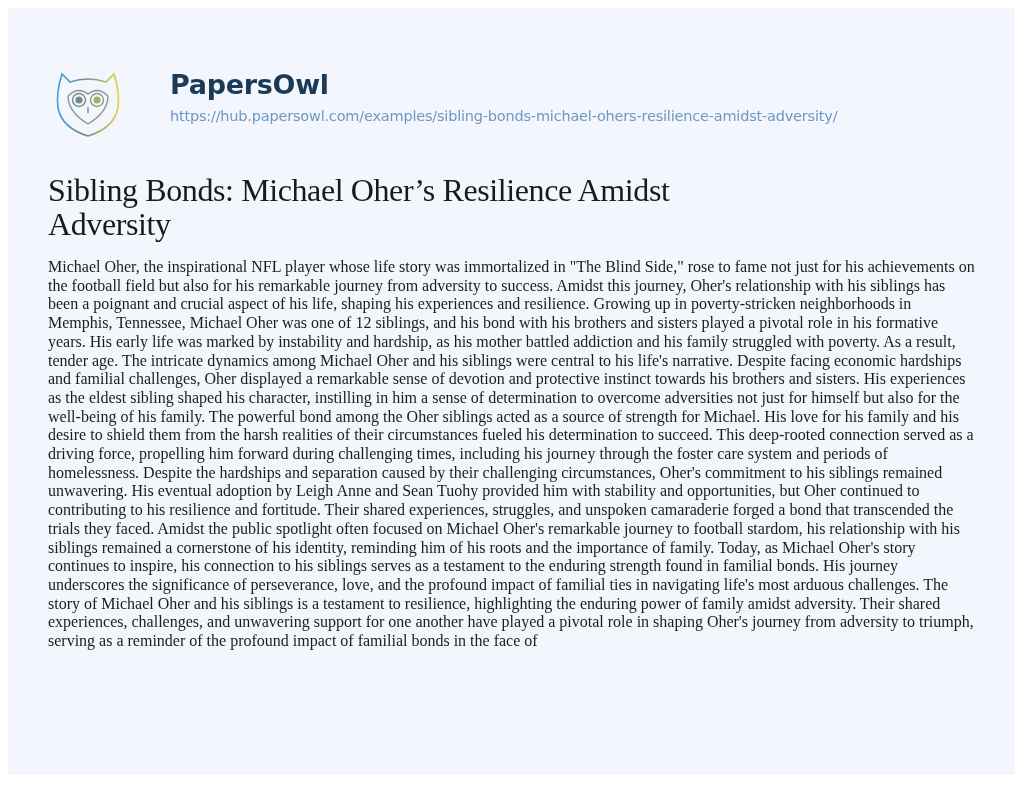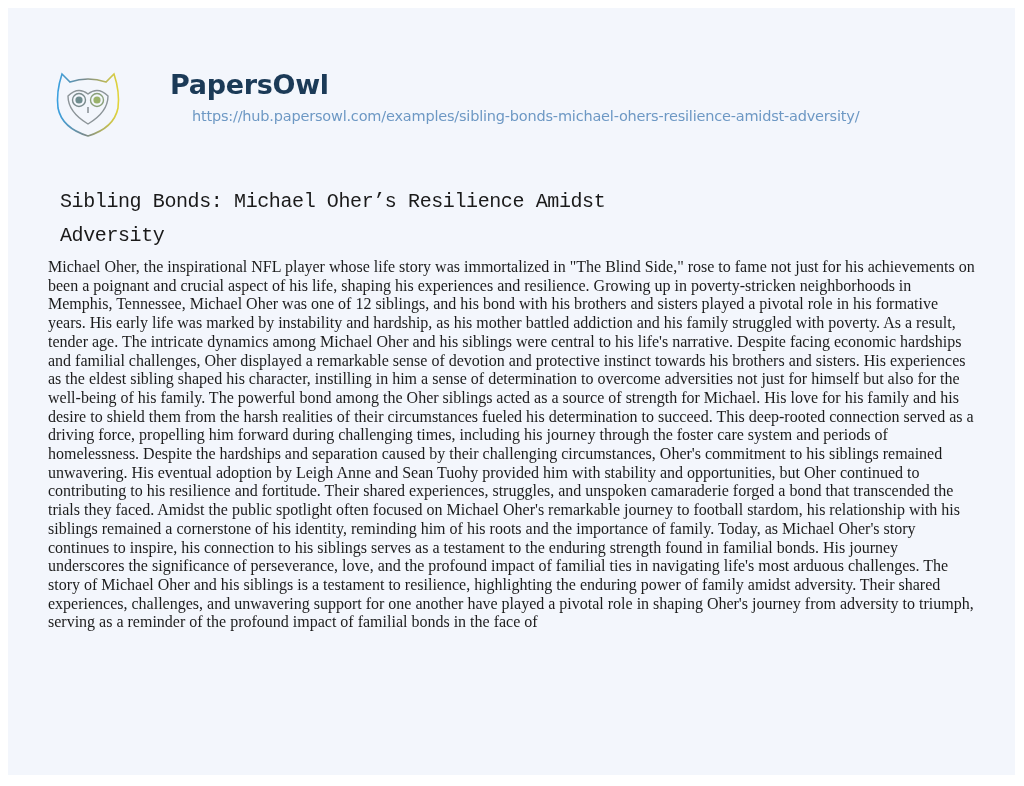--- a/index.html
+++ b/index.html
@@ -51,33 +51,32 @@
       letter-spacing: -0.3px;
       line-height: 34px;
     }
     .brand-url {
       font-family: "DejaVu Sans", sans-serif;
       font-size: 14.5px;
       color: #6d98c4;
       line-height: 20px;
       margin-top: 4px;
       letter-spacing: -0.2px;
-      margin-left: 22px;
     }
     .title {
       position: absolute;
       left: 48px;
       top: 173px;
       width: 660px;
-      font-family: Liberation Mono, monospace;
-      font-size: 20px;
+      font-family: Liberation Serif, serif;
+      font-size: 32px;
       line-height: 34px;
       color: #1a1a1a;
       font-weight: normal;
-      margin: 12px;
+      margin: 0;
       letter-spacing: -0.4px;
     }
     .body-text {
       position: absolute;
       left: 48px;
       top: 258px;
       width: 960px;
       font-family: "Liberation Serif", serif;
       font-size: 16px;
       line-height: 18.7px;
@@ -115,20 +114,21 @@
   <div class="brand">
     <div class="brand-name">PapersOwl</div>
     <div class="brand-url">https://hub.papersowl.com/examples/sibling-bonds-michael-ohers-resilience-amidst-adversity/</div>
   </div>
 </div>
 
 <h1 class="title">Sibling Bonds: Michael Oher’s Resilience Amidst Adversity</h1>
 
 <div class="body-text">
   <span class="line">Michael Oher, the inspirational NFL player whose life story was immortalized in "The Blind Side," rose to fame not just for his achievements on</span>
+  <span class="line">the football field but also for his remarkable journey from adversity to success. Amidst this journey, Oher's relationship with his siblings has</span>
   <span class="line">been a poignant and crucial aspect of his life, shaping his experiences and resilience. Growing up in poverty-stricken neighborhoods in</span>
   <span class="line">Memphis, Tennessee, Michael Oher was one of 12 siblings, and his bond with his brothers and sisters played a pivotal role in his formative</span>
   <span class="line">years. His early life was marked by instability and hardship, as his mother battled addiction and his family struggled with poverty. As a result,</span>
   <span class="line">tender age. The intricate dynamics among Michael Oher and his siblings were central to his life's narrative. Despite facing economic hardships</span>
   <span class="line">and familial challenges, Oher displayed a remarkable sense of devotion and protective instinct towards his brothers and sisters. His experiences</span>
   <span class="line">as the eldest sibling shaped his character, instilling in him a sense of determination to overcome adversities not just for himself but also for the</span>
   <span class="line">well-being of his family. The powerful bond among the Oher siblings acted as a source of strength for Michael. His love for his family and his</span>
   <span class="line">desire to shield them from the harsh realities of their circumstances fueled his determination to succeed. This deep-rooted connection served as a</span>
   <span class="line">driving force, propelling him forward during challenging times, including his journey through the foster care system and periods of</span>
   <span class="line">homelessness. Despite the hardships and separation caused by their challenging circumstances, Oher's commitment to his siblings remained</span>

